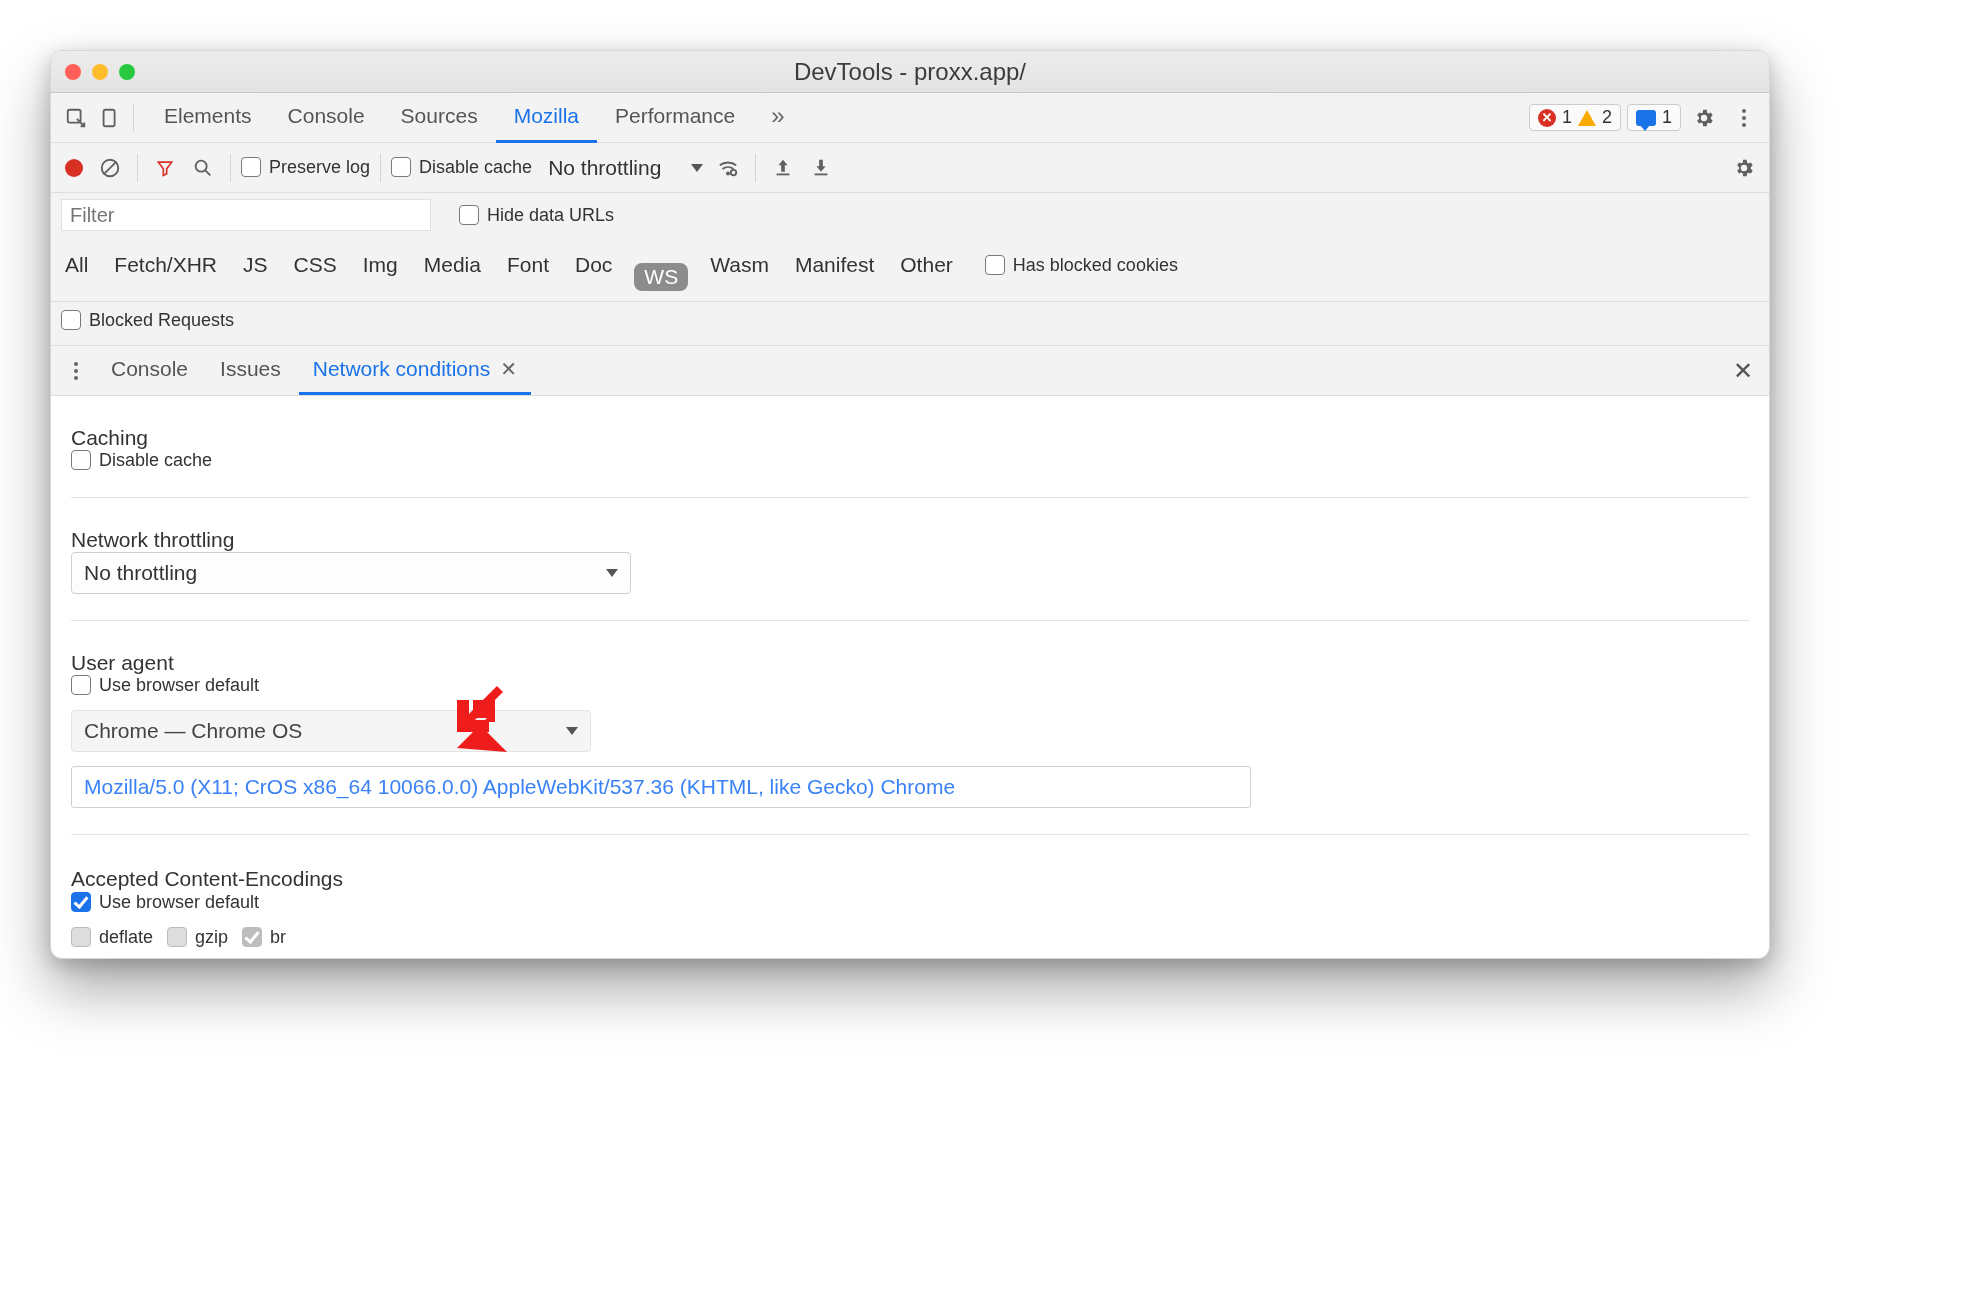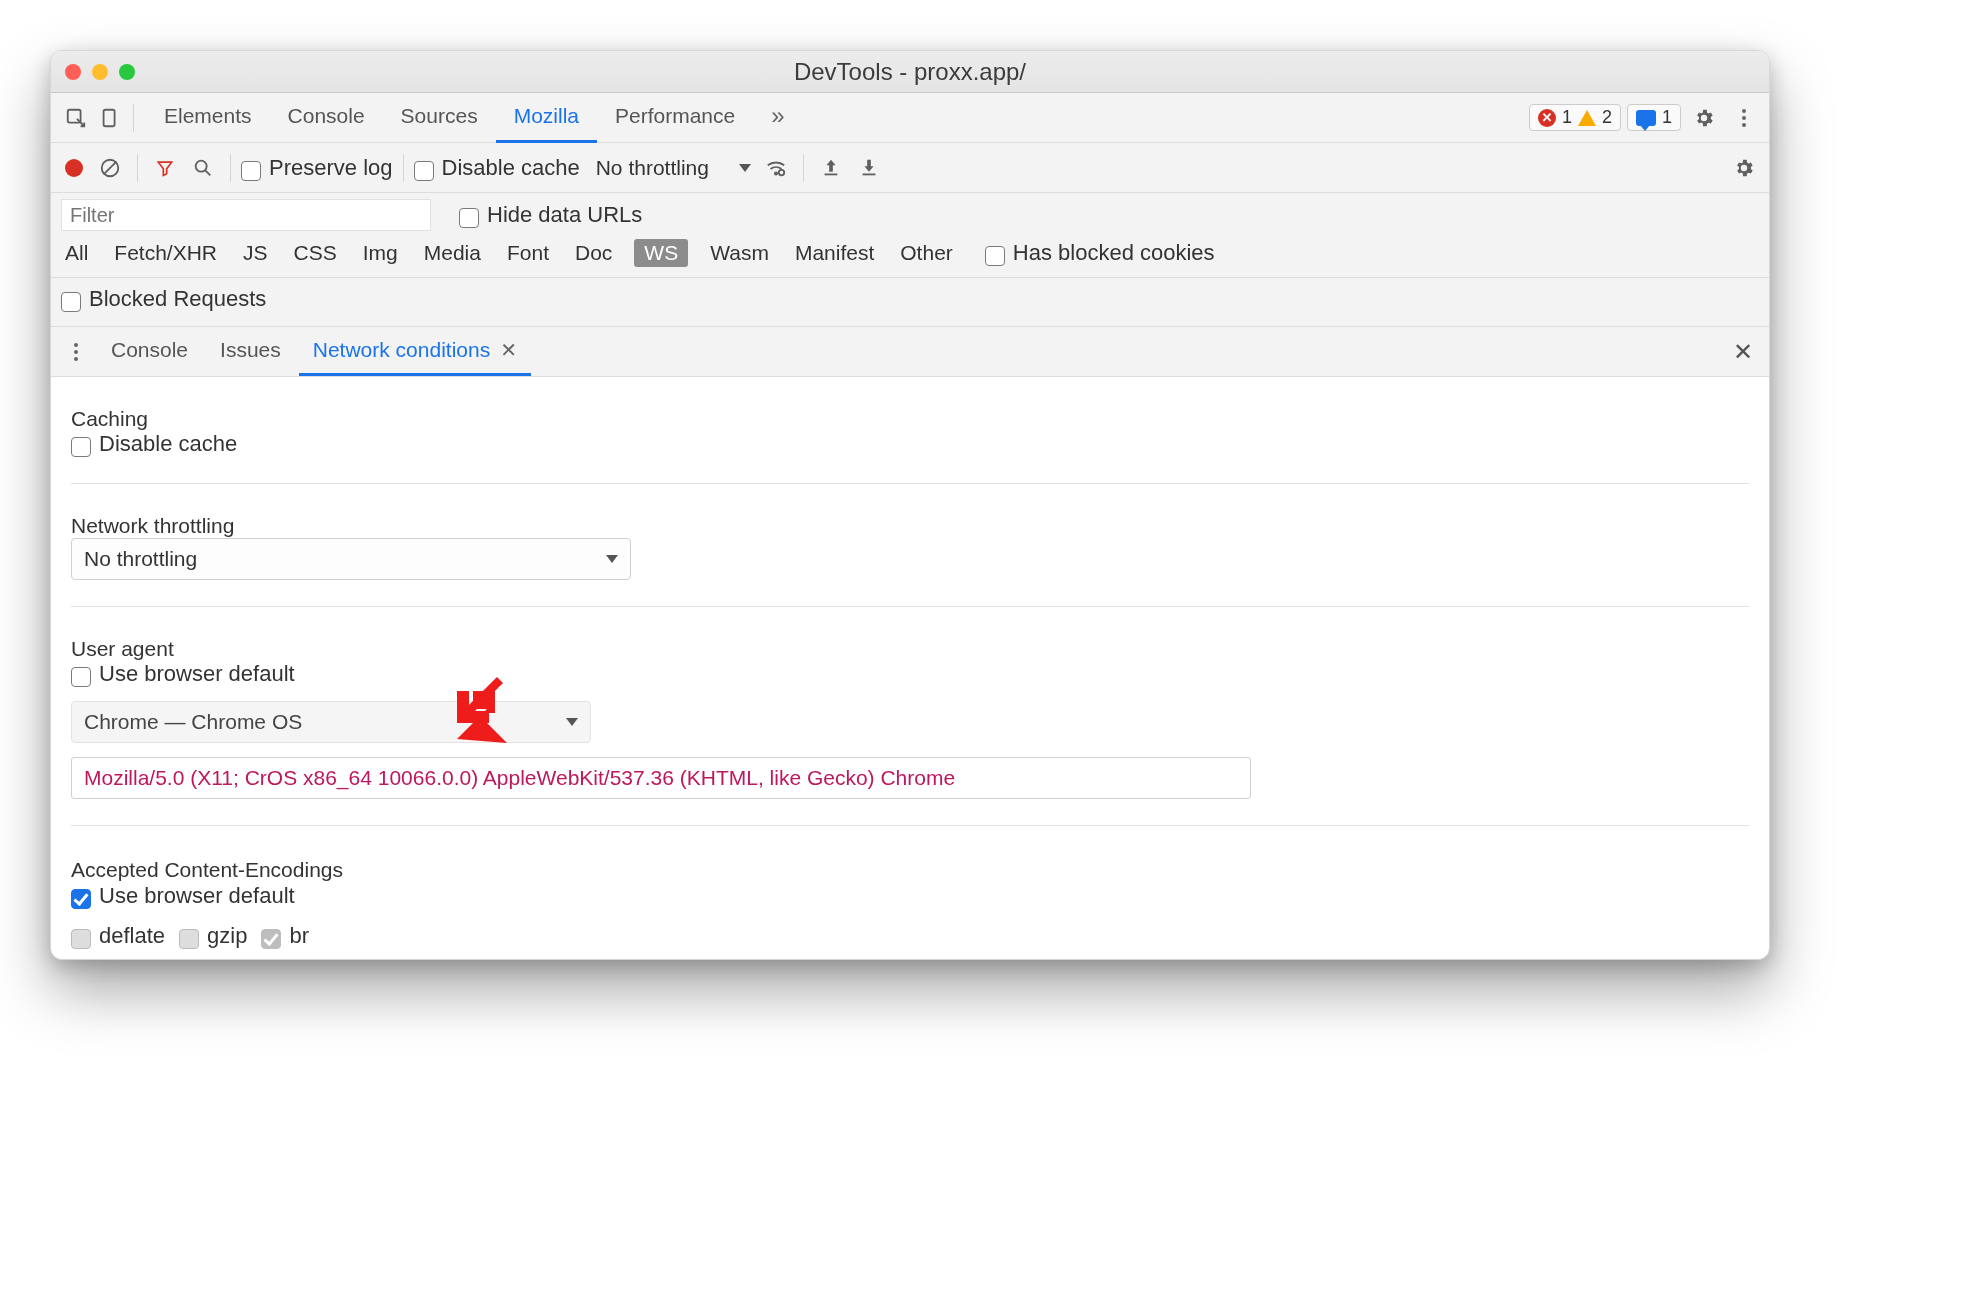--- a/index.html
+++ b/index.html
@@ -94,41 +94,41 @@
   .block-ico svg{width:22px;height:22px;}
   .filter-ico svg{width:20px;height:20px;}
   .chk {
     width:20px;height:20px;border:1.5px solid #7a7a7a;border-radius:4px;
     display:inline-block; flex:0 0 auto; background:#fff;
   }
   .chk.checked{background:#1a73e8;border-color:#1a73e8;position:relative;}
   .chk.checked::after{content:"";position:absolute;left:5px;top:1px;width:5px;height:11px;border:solid #fff;border-width:0 3px 3px 0;transform:rotate(40deg);}
   .chk.disabled{background:#ddd;border-color:#bbb;}
   .chk.disabled.checked{background:#bdbdbd;border-color:#bdbdbd;}
-  .chk-lbl{display:flex;align-items:flex-end;gap:8px;font-size:22px;color:#333;}
+  .chk-lbl{display:flex;align-items:flex-start;gap:8px;font-size:18px;color:#333;}
   .sel-inline{display:flex;align-items:center;gap:6px;font-size:21px;color:#333;padding:0 4px;}
   .tri{width:0;height:0;border-left:6px solid transparent;border-right:6px solid transparent;border-top:8px solid #555;}
   .wifi svg, .upload svg, .download svg{width:22px;height:22px;}
 
   .filter-row{
     display:flex; align-items:center; gap:28px;
     padding:6px 10px 8px; background:#f3f3f3;
     flex-wrap: wrap;
   }
   .filter-input{
     width:370px; height:32px; border:1px solid #e0e0e0;
     background:#fff; padding:0 8px; font-size:20px; color:#888;
   }
   .type-row{
     display:flex; align-items:center; gap:18px;
     padding:0 10px 10px; background:#f3f3f3; font-size:21px; color:#333;
     border-bottom:1px solid #dcdcdc; flex-wrap: wrap;
   }
   .type-pill{padding:2px 4px;}
-  .type-pill.active{background:#8c8c8c;color:#fff;border-radius:3px;padding:2px 10px;}
+  .type-pill.active{background:#8c8c8c;color:#fff;border-radius:8px;padding:2px 10px;margin-top:24px;}
   .blocked-row{padding:8px 10px 14px;background:#f3f3f3;border-bottom:1px solid #dcdcdc;}
 
   .drawer-tabs{
     display:flex; align-items:center; height:50px;
     background:#f3f3f3; border-bottom:1px solid #dcdcdc;
     padding:0 8px; gap:4px;
   }
   .drawer-tab{padding:0 14px;height:100%;display:flex;align-items:center;font-size:21px;color:#555;border-bottom:3px solid transparent;gap:8px;}
   .drawer-tab.active{color:#1a73e8;border-bottom-color:#1a73e8;}
   .close-x{font-size:20px;color:#666;margin-left:2px;}
@@ -142,21 +142,21 @@
   .plabel{width:350px;padding-top:4px;}
   .pcontent{flex:1;display:flex;flex-direction:column;gap:14px;}
   .select{
     display:flex;align-items:center;justify-content:space-between;
     border:1px solid #d0d0d0;border-radius:4px;background:#fdfdfd;
     padding:8px 12px;width:560px;font-size:21px;color:#333;
   }
   .select.muted{background:#f5f5f5;border-color:#e3e3e3;color:#444;}
   .textbox{
     border:1px solid #d0d0d0;border-radius:3px;background:#fff;
-    padding:8px 12px;width:1180px;font-size:21px;color:#be185d;
+    padding:8px 12px;width:1180px;font-size:21px;color:#3b82f6;
     white-space:nowrap;overflow:hidden;
   }
   .enc-row{display:flex;align-items:center;gap:14px;}
   .ua-wrap{position:relative;}
   .red-arrow{
     position:absolute; left:370px; top:-34px;
     transform: rotate(0deg);
   }
 </style>
 </head>

